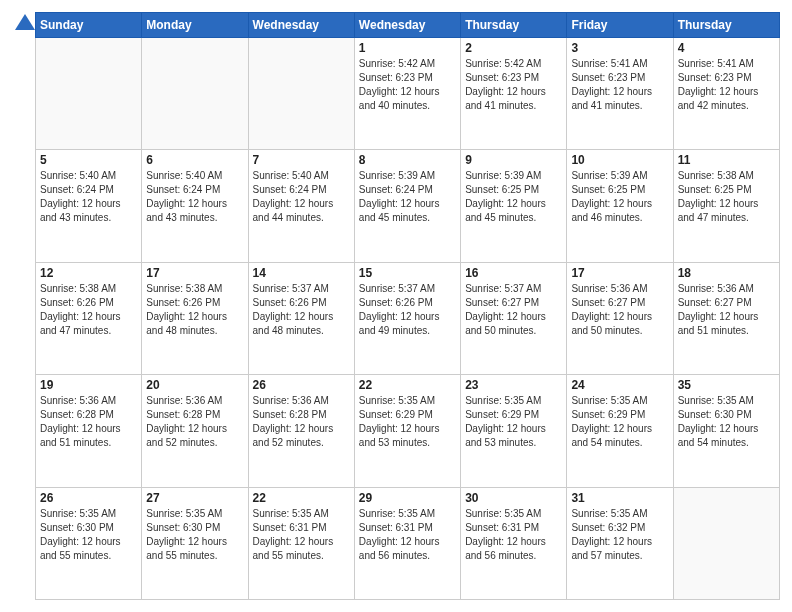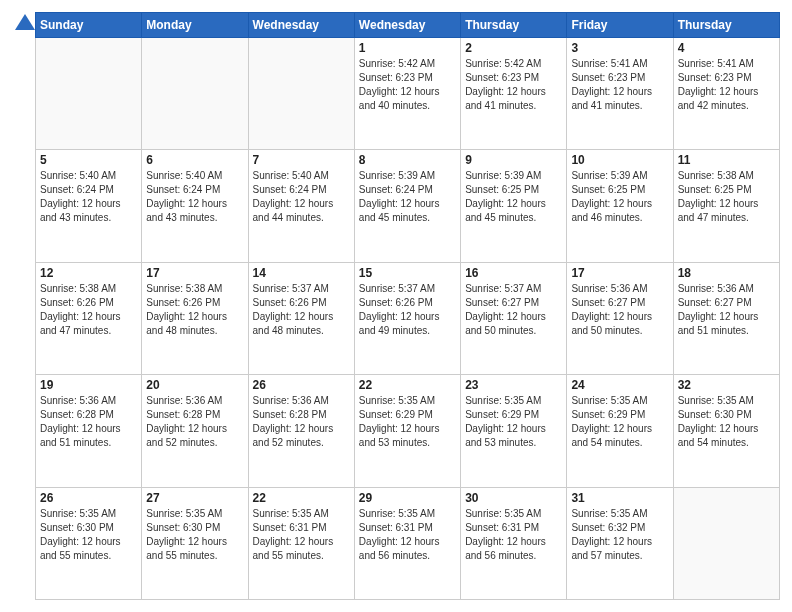--- a/index.html
+++ b/index.html
@@ -295,21 +295,21 @@
 and 53 minutes.</div>
           </td>
           <td>
             <span class="day-num">24</span>
             <div class="day-info" style="white-space: pre-line;">Sunrise: 5:35 AM
 Sunset: 6:29 PM
 Daylight: 12 hours
 and 54 minutes.</div>
           </td>
           <td>
-            <span class="day-num">32</span>
+            <span class="day-num">35</span>
             <div class="day-info" style="white-space: pre-line;">Sunrise: 5:35 AM
 Sunset: 6:30 PM
 Daylight: 12 hours
 and 54 minutes.</div>
           </td>
         </tr>
         <tr>
           <td>
             <span class="day-num">26</span>
             <div class="day-info" style="white-space: pre-line;">Sunrise: 5:35 AM

